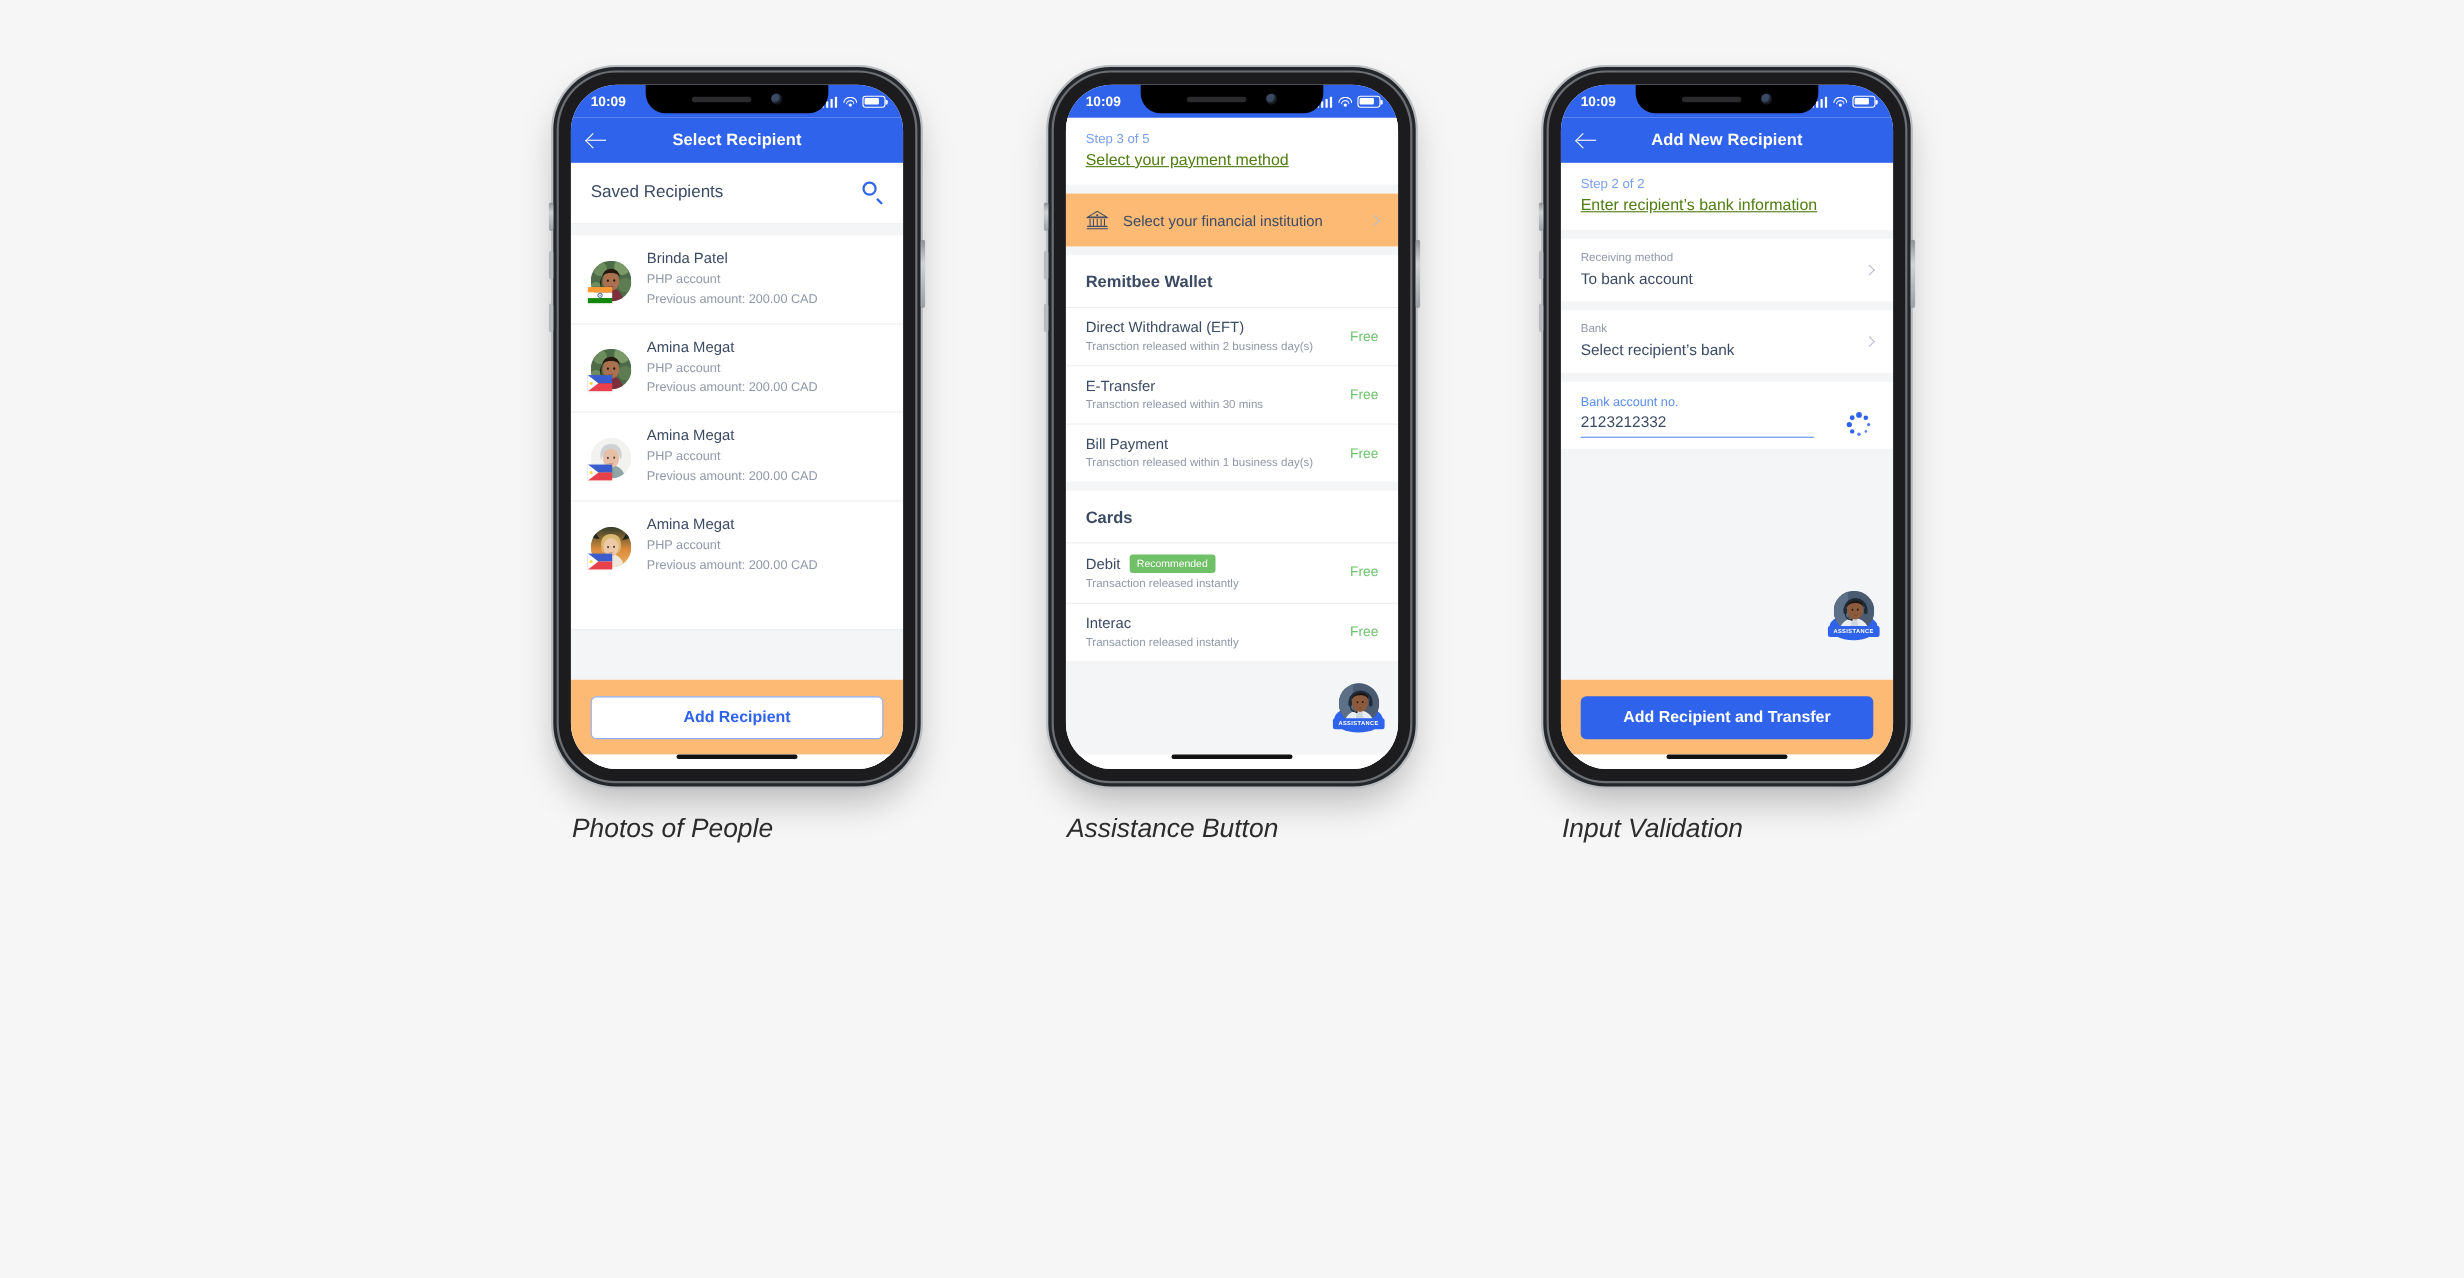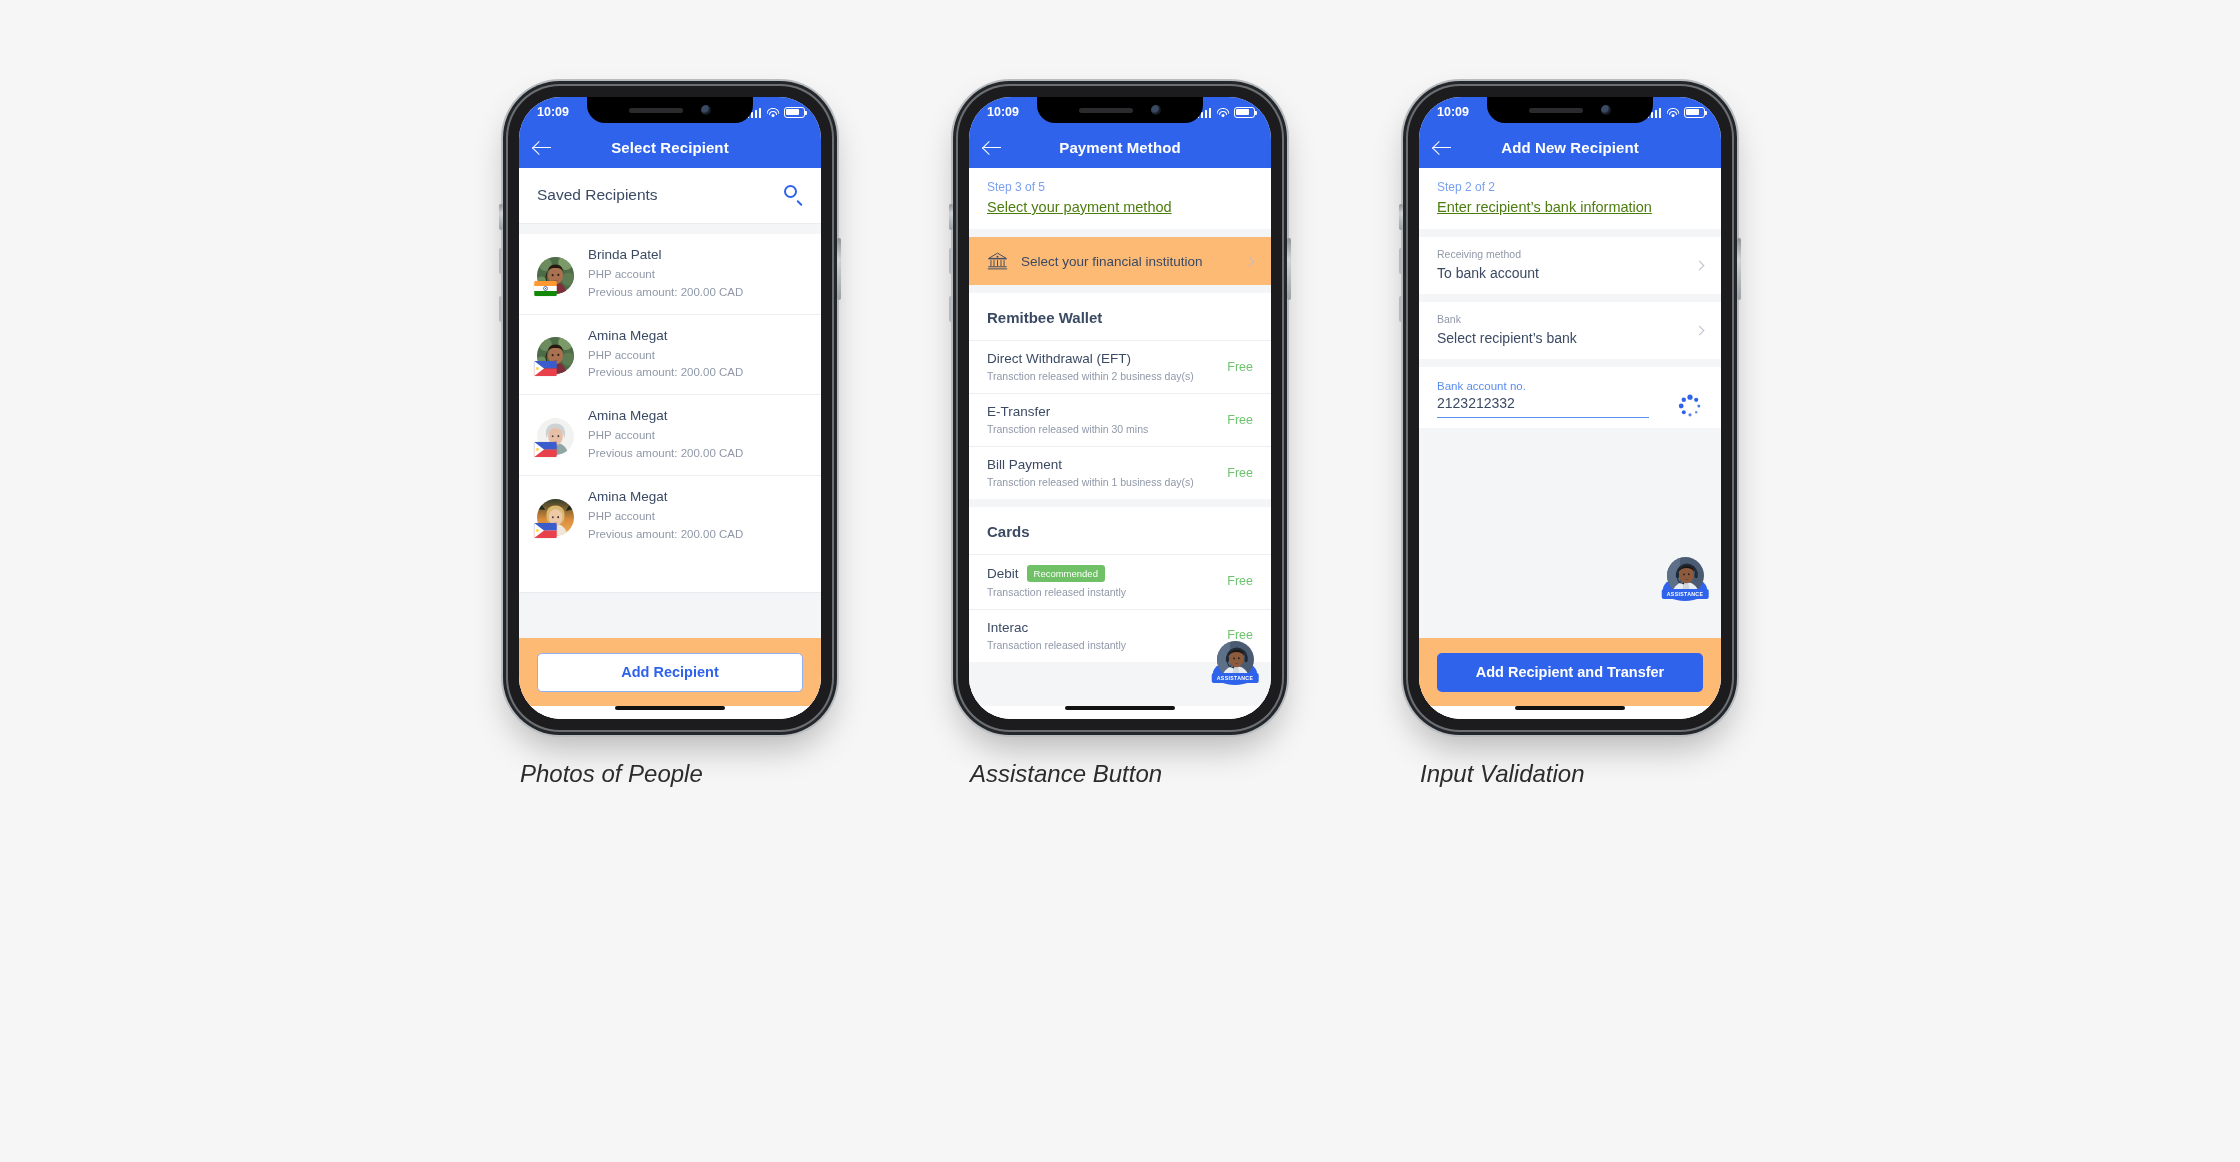--- a/index.html
+++ b/index.html
@@ -9,21 +9,21 @@
     font-family: "Liberation Sans", sans-serif;
     overflow: hidden;
   }
   .stage {
     position: relative;
     width: 2240px; height: 1162px;
     display: flex;
     justify-content: center;
     align-items: flex-start;
     gap: 126px;
-    padding-top: 86px;
+    padding-top: 66px;
   }
 
   
   .phone-col { display: flex; flex-direction: column; align-items: center; }
   .phone {
     position: relative;
     width: 324px; height: 644px;
     border-radius: 52px;
     background: #1c1c1e;
     padding: 11px;
@@ -477,24 +477,20 @@
                 <s></s>
                 <s></s>
                 <s></s>
               </span>
             <span class="batt">
                 <b></b>
               </span>
           </span>
         </div>
 
-        <div class="appbar">
-          <span class="back-arrow"></span>
-          <span class="appbar-title">Payment Method</span>
-        </div>
 
         <div class="body">
           <div class="step-card">
             <div class="step-label">Step 3 of 5</div>
             <div class="step-title">Select your payment method</div>
           </div>
           <div class="thin-gap"></div>
 
           <div class="row-card">
             <span class="bank-ic">

